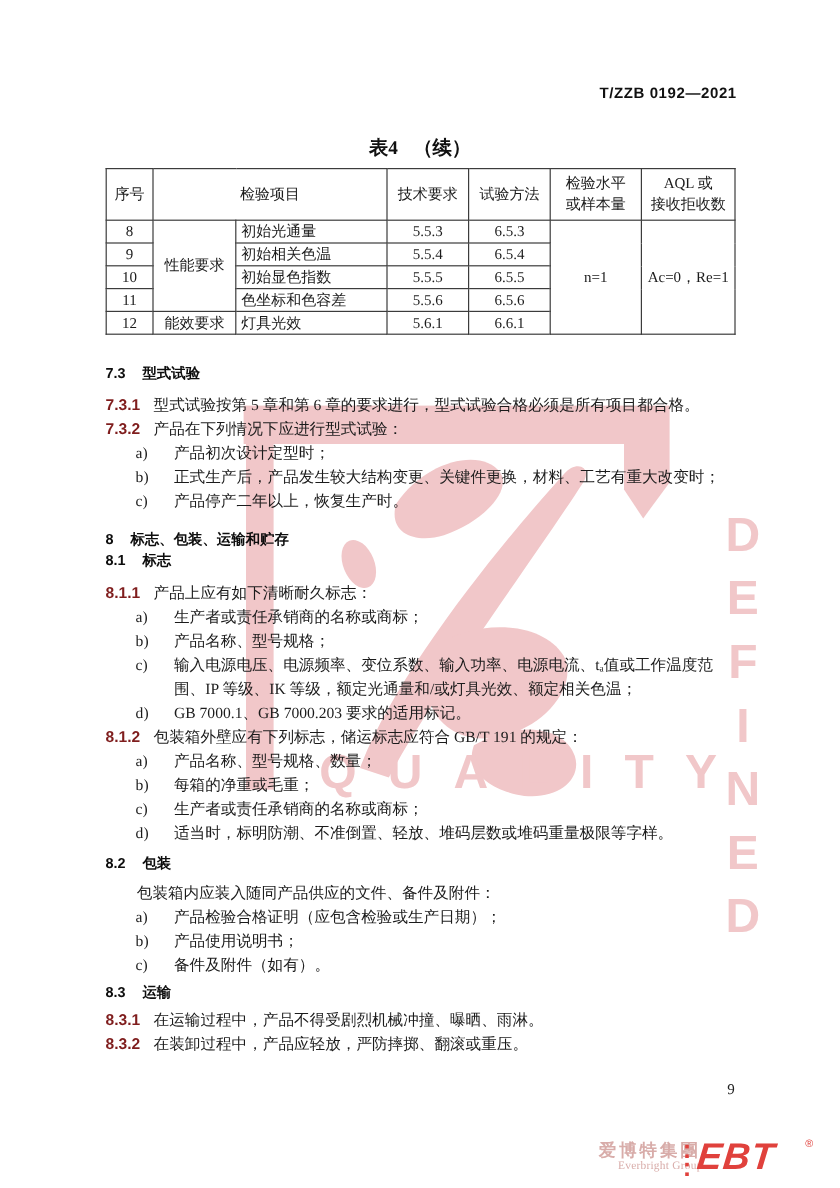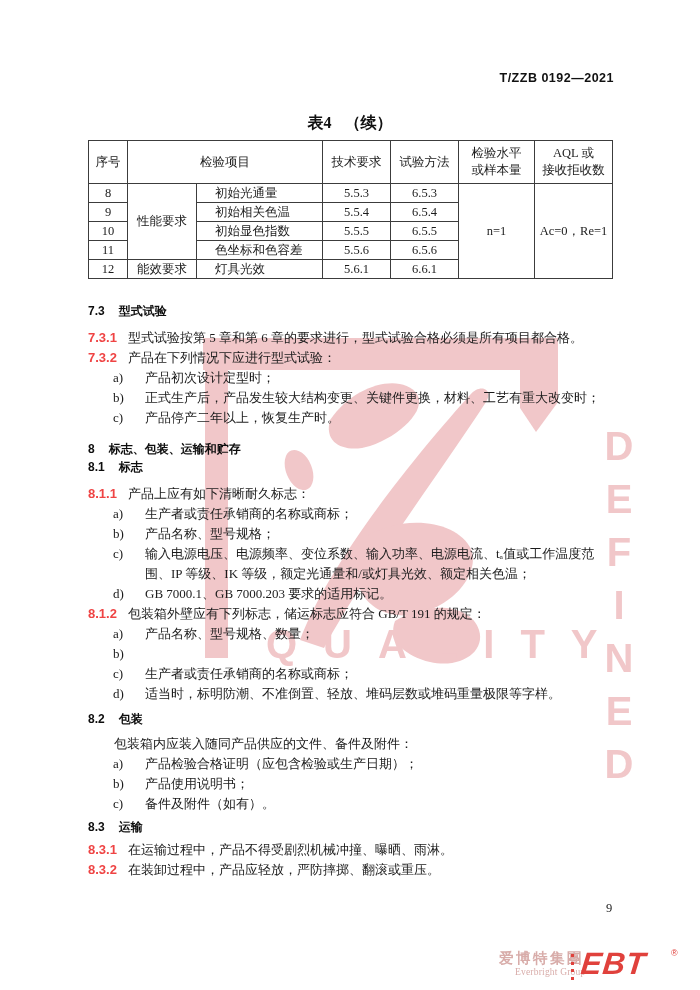--- a/index.html
+++ b/index.html
@@ -41,32 +41,32 @@
     position:absolute; top:140px; left:88px; width:524px;
     border-collapse:collapse; table-layout:fixed;
     border:1.5px solid #333;
   }
   table.spec th, table.spec td {
     border:1px solid #3c3c3c; font-weight:normal;
     font-size:12.5px; text-align:center; color:#1b1b1b;
     padding:0; height:19px; line-height:1.35; overflow:hidden;
   }
   table.spec thead th { height:43px; }
-  table.spec td.item { text-align:left; padding-left:18px; }
+  table.spec td.item { text-align:left; padding-left:4px; }
   
   .body-flow { position:absolute; top:298px; left:88px; width:524px; }
   .sec-h {
     font-family:"Liberation Sans","DejaVu Sans",sans-serif;
     font-weight:bold; font-size:12px; color:#0d0d0d; line-height:18px;
   }
   .sec-h .num { margin-right:14px; }
   .para { font-size:13px; line-height:20px; color:#1b1b1b; }
   .para .cnum {
     font-family:"Liberation Sans","DejaVu Sans",sans-serif;
-    font-weight:bold; display:inline-block; min-width:40px; color:#ef4444;
+    font-weight:bold; display:inline-block; min-width:40px; color:#7f1d1d;
   }
   .para.indent { padding-left:26px; }
   .li { display:flex; font-size:13px; line-height:20px; color:#1b1b1b; }
   .li .li-label { flex:0 0 32px; margin-left:25px; }
   .li .li-text { flex:1; }
   .mt4  { margin-top:4px; }  .mt6  { margin-top:6px; }
   .mt8  { margin-top:8px; }  .mt10 { }
   .mt12 { margin-top:12px; }
   
   .page-number {
@@ -253,20 +253,21 @@
 
       <div class="para">
         <span class="cnum">8.1.2</span><span>包装箱外壁应有下列标志，储运标志应符合 GB/T 191 的规定：</span>
       </div>
       <div class="li">
         <span class="li-label">a)</span>
           <span class="li-text">产品名称、型号规格、数量；</span>
       </div>
       <div class="li">
         <span class="li-label">b)</span>
+          <span class="li-text">每箱的净重或毛重；</span>
       </div>
       <div class="li">
         <span class="li-label">c)</span>
           <span class="li-text">生产者或责任承销商的名称或商标；</span>
       </div>
       <div class="li">
         <span class="li-label">d)</span>
           <span class="li-text">适当时，标明防潮、不准倒置、轻放、堆码层数或堆码重量极限等字样。</span>
       </div>
 

